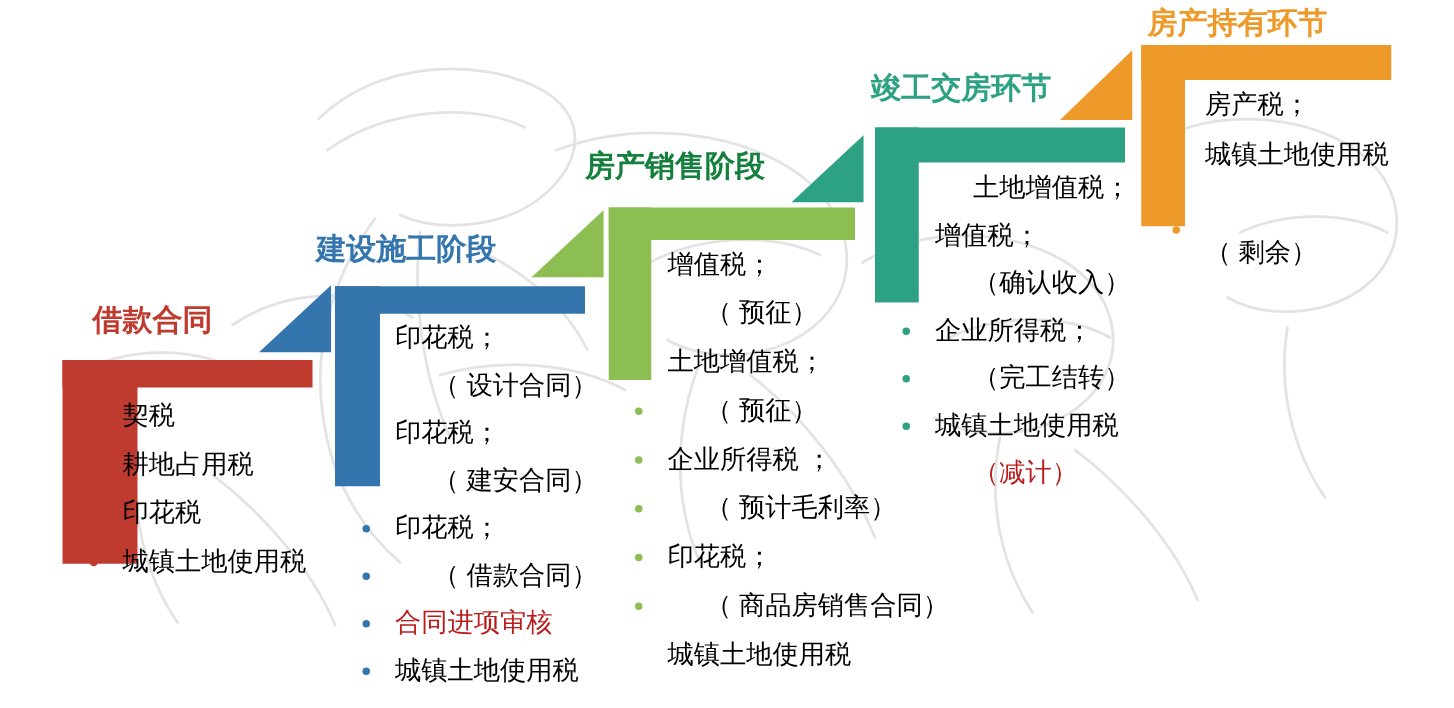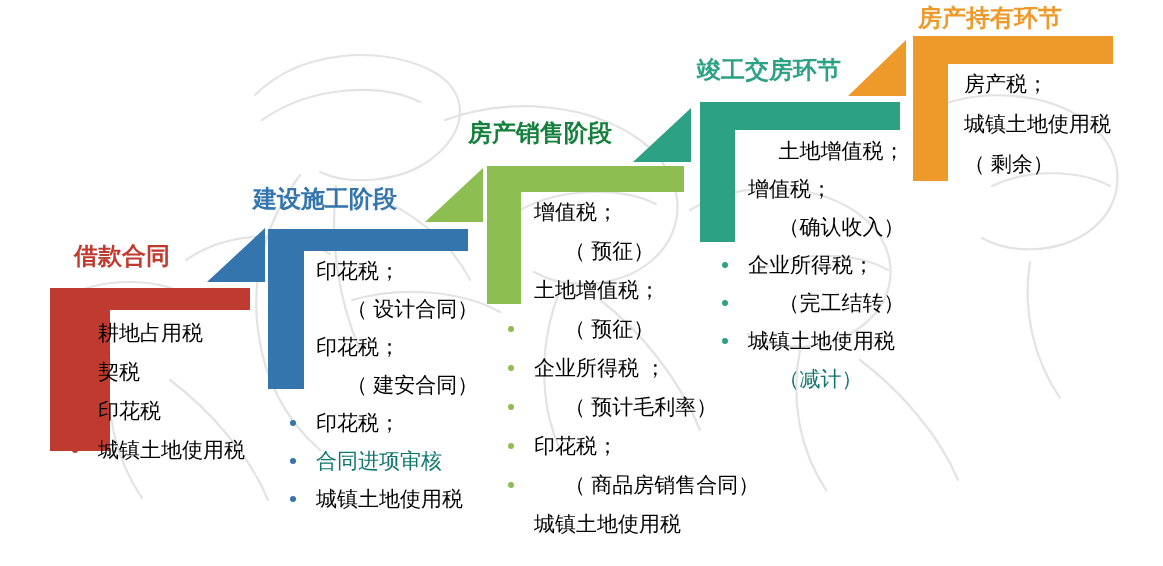--- a/index.html
+++ b/index.html
@@ -32,21 +32,21 @@
     position:relative;white-space:nowrap;color:#000000;
     display:flex;align-items:center;
   }
   .tax-bullet{
     position:absolute;left:0;top:50%;
     width:6px;height:6px;border-radius:50%;
     transform:translateY(-50%);
   }
   .tax-text{display:inline-block;}
   .indent{padding-left:1.45em;}
-  .hl-red{color:#0f766e;}
+  .hl-red{color:#b91c1c;}
 </style>
 </head>
 <body>
 
 <div id="stage">
 
   <svg class="watermark" viewBox="0 0 1163 566" xmlns="http://www.w3.org/2000/svg">
     <g fill="none" stroke="#e3e3e3" stroke-width="2.2" stroke-linecap="round" stroke-linejoin="round">
       <path d="M255 95 C300 50 380 45 430 70 C470 90 470 130 430 160 C400 182 350 186 320 172"></path>
       <path d="M262 120 C310 86 380 82 420 102"></path>
@@ -75,25 +75,25 @@
   <div class="stage-block">
     <div class="bracket-top" style="left:50px;top:288px;width:200px;height:22px;background:#BF3B2F;"></div>
     <div class="bracket-stem" style="left:50px;top:288px;width:60px;height:163px;background:#BF3B2F;"></div>
     <div class="stage-title" style="left:74px;top:240px;font-size:24px;color:#BF3B2F;">借款合同</div>
     <svg class="arrow-tri" style="left:207px;top:228px;width:58px;height:54px;" viewBox="0 0 58 54">
       <polygon points="0,54 58,54 58,0" fill="#3375AC"></polygon>
     </svg>
     <div class="tax-list" style="left:72px;top:313px;width:235px;font-size:21px;line-height:39px;">
         <div class="tax-line">
           <span class="tax-bullet" style="background: rgb(191, 59, 47);"></span>
+          <span class="tax-text" style="margin-left: 26px;">契税</span>
+        </div>
+        <div class="tax-line">
+          <span class="tax-bullet" style="background: rgb(191, 59, 47);"></span>
           <span class="tax-text" style="margin-left: 26px;">耕地占用税</span>
-        </div>
-        <div class="tax-line">
-          <span class="tax-bullet" style="background: rgb(191, 59, 47);"></span>
-          <span class="tax-text" style="margin-left: 26px;">契税</span>
         </div>
         <div class="tax-line">
           <span class="tax-bullet" style="background: rgb(191, 59, 47);"></span>
           <span class="tax-text" style="margin-left: 26px;">印花税</span>
         </div>
         <div class="tax-line">
           <span class="tax-bullet" style="background: rgb(191, 59, 47);"></span>
           <span class="tax-text" style="margin-left: 26px;">城镇土地使用税</span>
         </div>
       </div>
@@ -122,20 +122,24 @@
         <div class="tax-line">
           <span class="tax-bullet" style="background: rgb(51, 117, 172);"></span>
           <span class="tax-text indent" style="margin-left: 26px; text-align: right;">（ 建安合同）</span>
         </div>
         <div class="tax-line">
           <span class="tax-bullet" style="background: rgb(51, 117, 172);"></span>
           <span class="tax-text" style="margin-left: 26px;">印花税；</span>
         </div>
         <div class="tax-line">
           <span class="tax-bullet" style="background: rgb(51, 117, 172);"></span>
+          <span class="tax-text indent" style="margin-left: 26px;">（ 借款合同）</span>
+        </div>
+        <div class="tax-line">
+          <span class="tax-bullet" style="background: rgb(51, 117, 172);"></span>
           <span class="tax-text hl-red" style="margin-left: 26px;">合同进项审核</span>
         </div>
         <div class="tax-line">
           <span class="tax-bullet" style="background: rgb(51, 117, 172);"></span>
           <span class="tax-text" style="margin-left: 26px;">城镇土地使用税</span>
         </div>
       </div>
   </div>
 
   <div class="stage-block">
@@ -230,18 +234,18 @@
         <div class="tax-line">
           <span class="tax-bullet" style="background: rgb(237, 154, 43);"></span>
           <span class="tax-text" style="margin-left: 26px;">房产税；</span>
         </div>
         <div class="tax-line">
           <span class="tax-bullet" style="background: rgb(237, 154, 43);"></span>
           <span class="tax-text" style="margin-left: 26px;">城镇土地使用税</span>
         </div>
         <div class="tax-line">
           <span class="tax-bullet" style="background: rgb(237, 154, 43);"></span>
-          <span class="tax-text" style="margin-left: 26px;">（ 剩余）</span>
+          <span class="tax-text" style="margin-left: 26px; margin-top: 39px;">（ 剩余）</span>
         </div>
       </div>
   </div>
 
 </div>
 
 </body></html>

